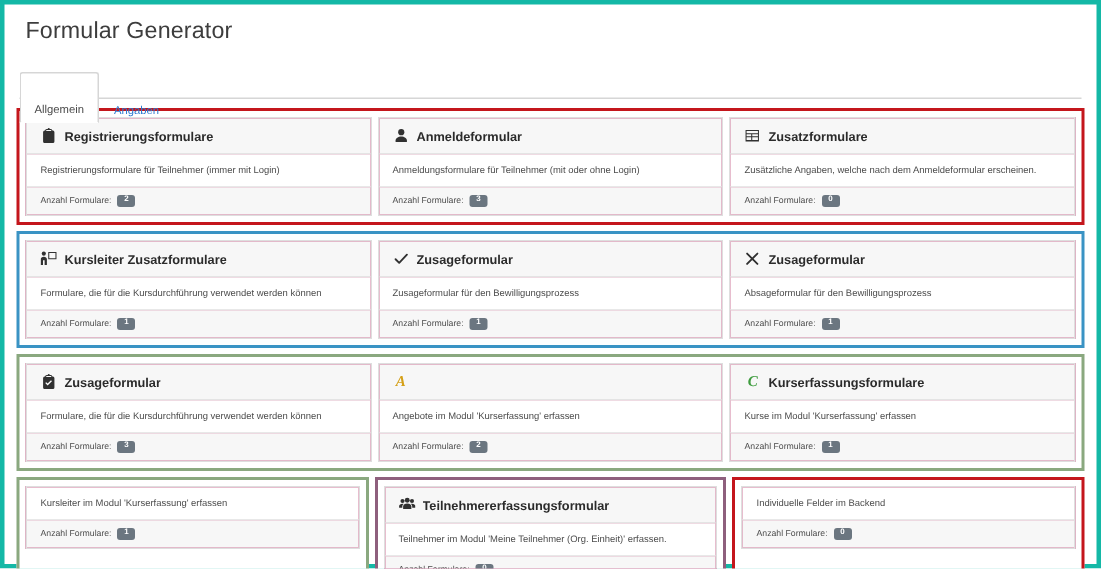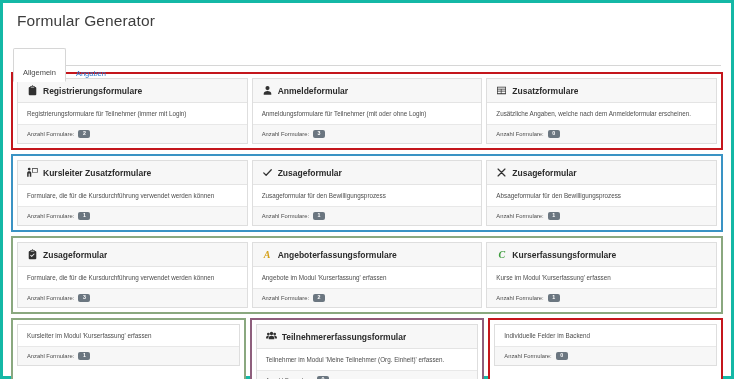--- a/index.html
+++ b/index.html
@@ -309,21 +309,20 @@
           <div class="card-desc">Formulare, die für die Kursdurchführung verwendet werden können</div>
           <div class="card-footer">
             <span class="footer-label">Anzahl Formulare:</span>
             <span class="count-badge">3</span>
           </div>
         </div>
 
         <div class="card">
           <div class="card-header">
             <span class="card-icon letter-a">A</span>
-            <span class="card-title">Angeboterfassungsformulare</span>
           </div>
           <div class="card-desc">Angebote im Modul 'Kurserfassung' erfassen</div>
           <div class="card-footer">
             <span class="footer-label">Anzahl Formulare:</span>
             <span class="count-badge">2</span>
           </div>
         </div>
 
         <div class="card">
           <div class="card-header">

